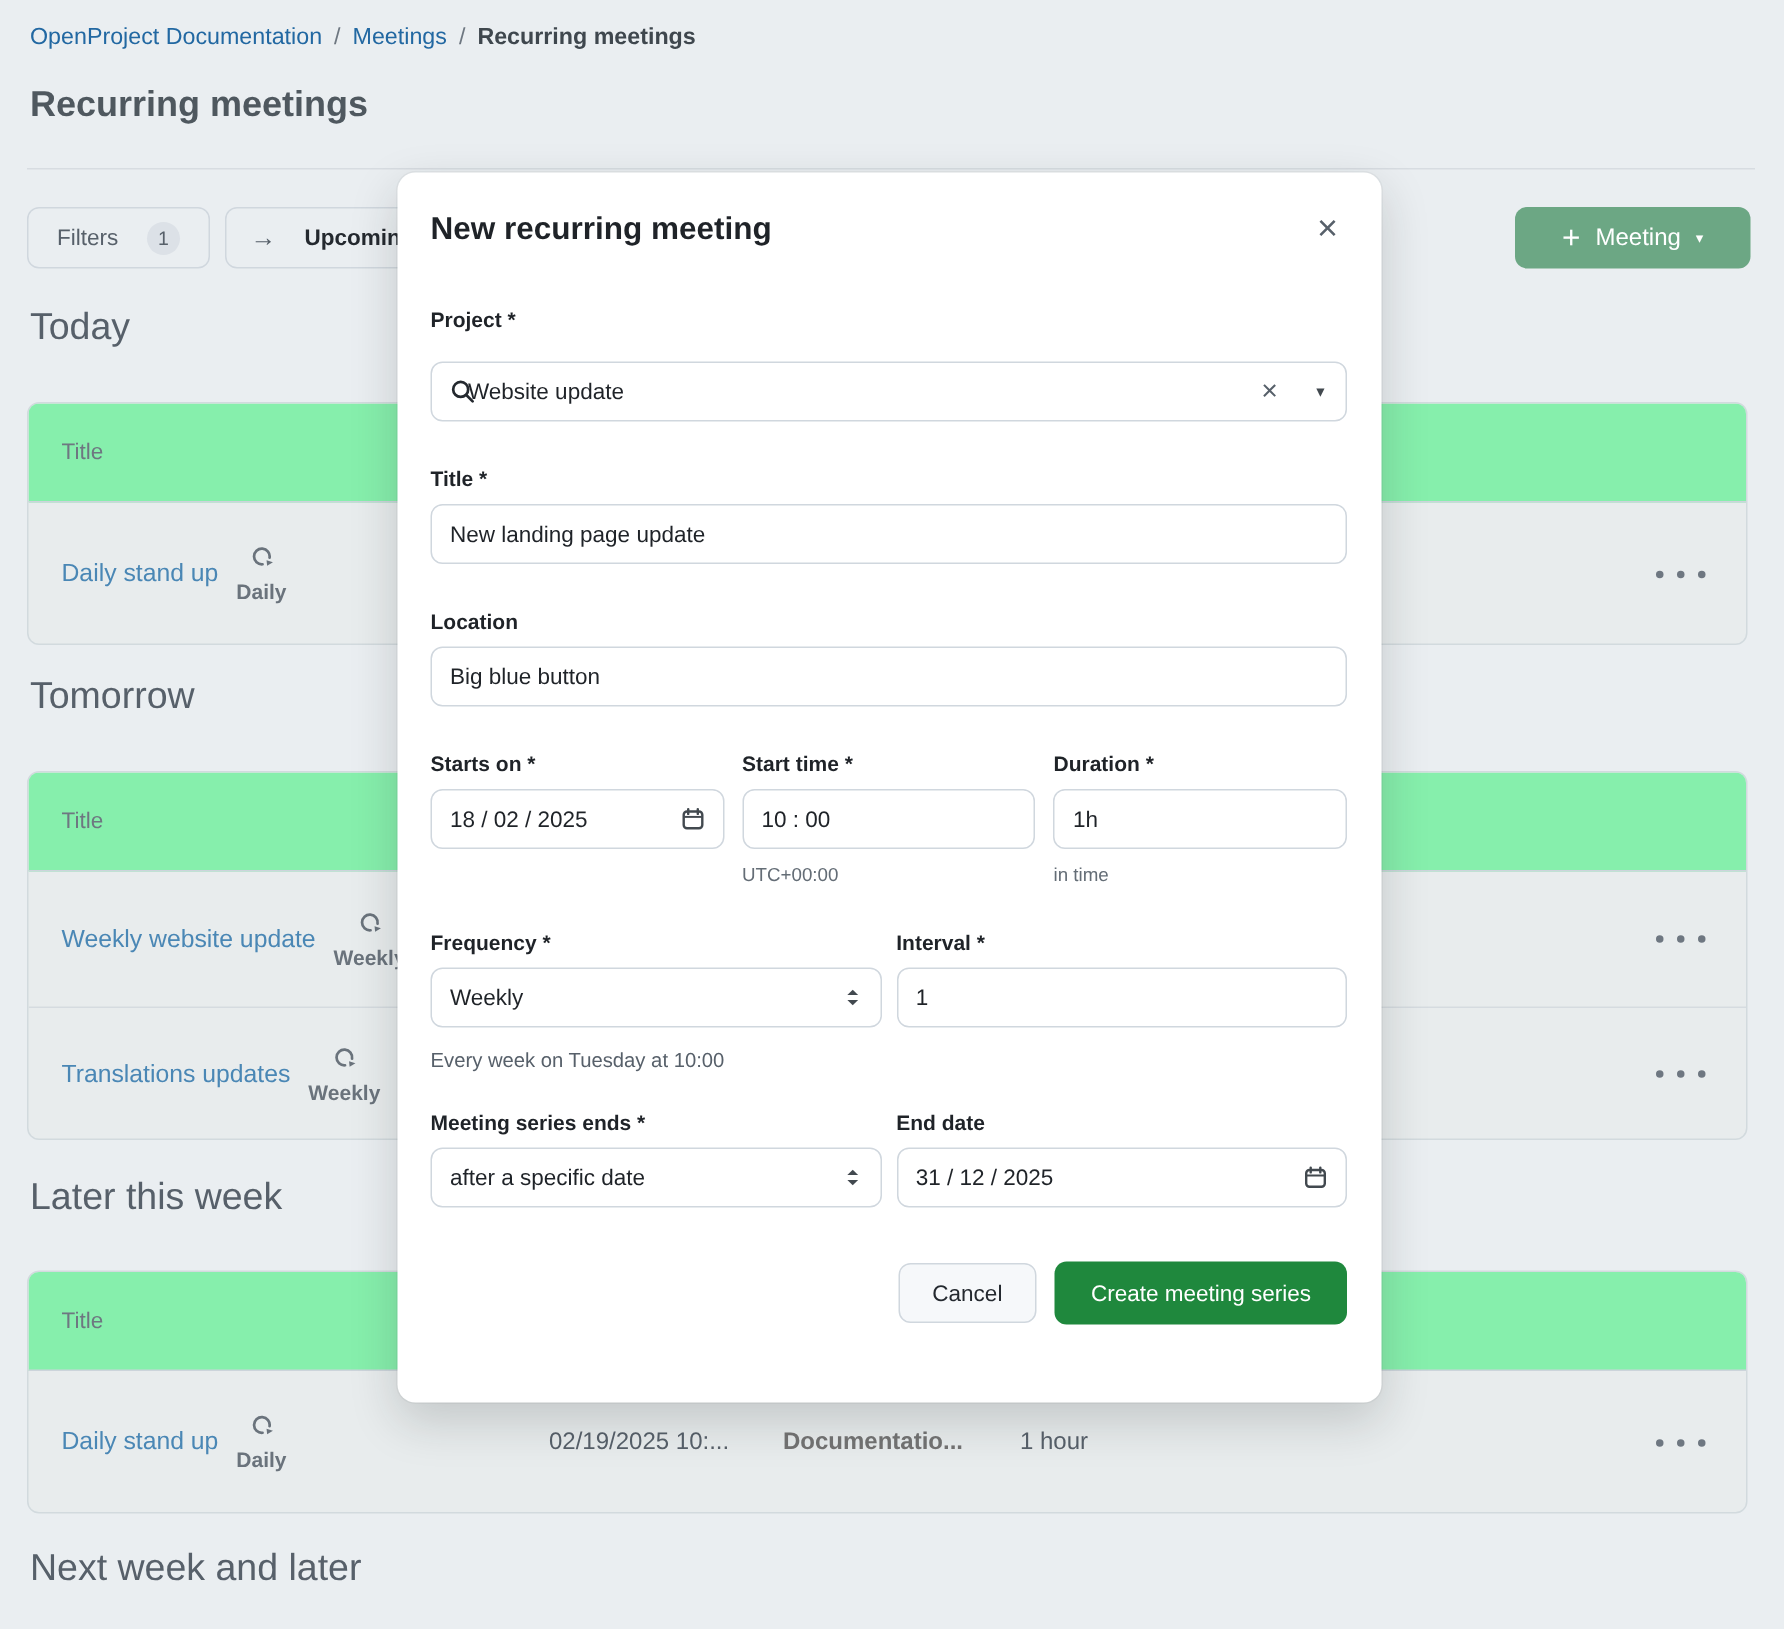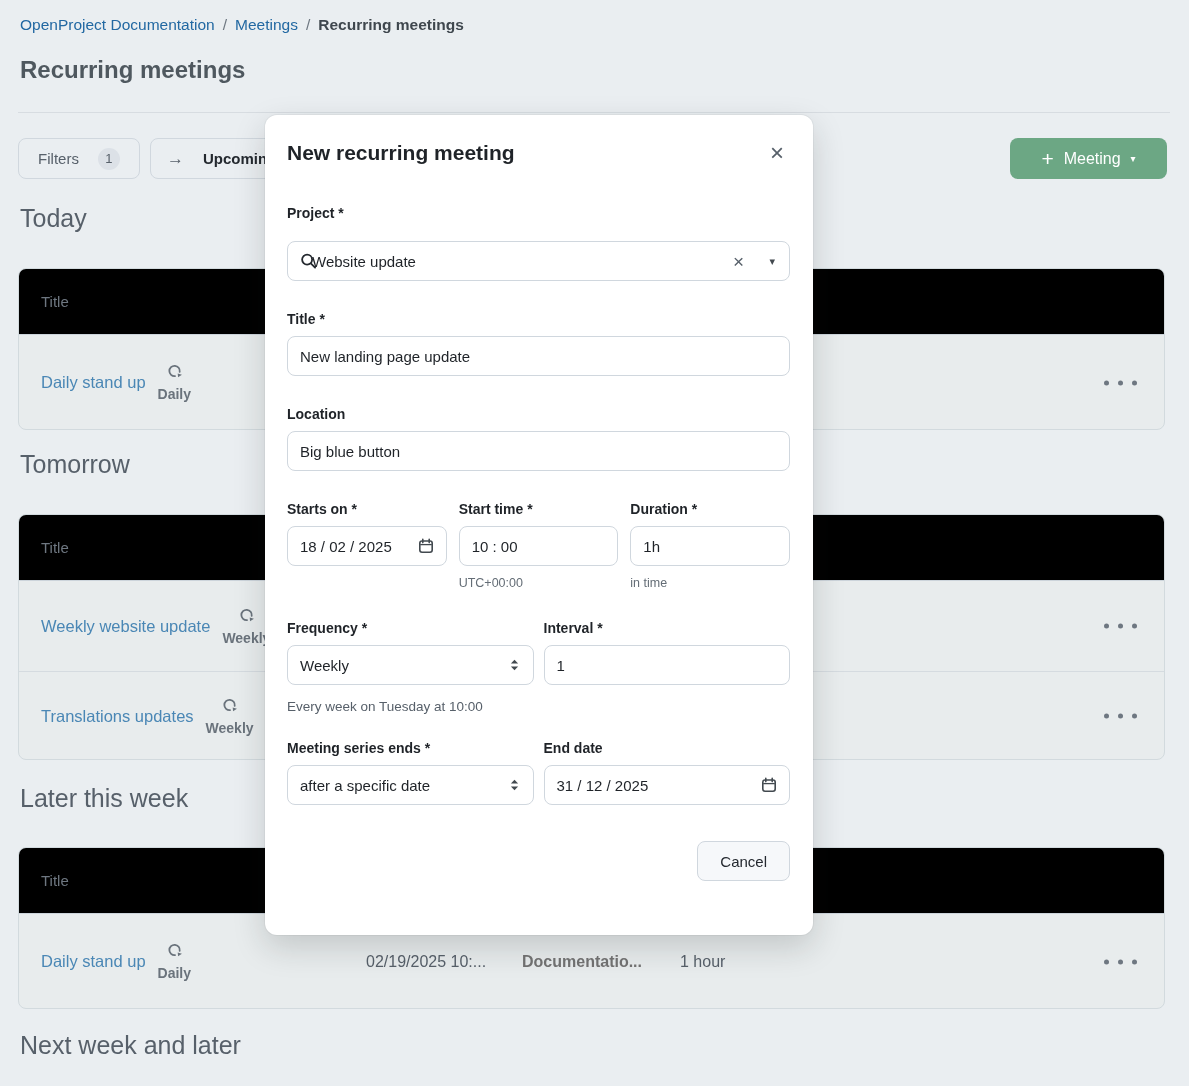--- a/index.html
+++ b/index.html
@@ -27,35 +27,35 @@
   .count-badge { background:#dce1e7; color:#57606a; border-radius:50%; width:22px; height:22px;
     display:flex; align-items:center; justify-content:center; font-size:13px; }
   #upcoming-btn { left:150px; width:175px; color:#24292f; font-weight:700; justify-content:flex-start; padding:0 16px; }
   #upcoming-btn .arr { font-weight:400; color:#57606a; font-size:17px; }
   #meeting-btn { left:1010px; width:157px; background:#6ca784; border:none; color:#fff; font-size:16px; gap:10px; }
   #meeting-btn .plus { font-size:21px; font-weight:400; line-height:1; }
   #meeting-btn .caret { font-size:10px; }
 
   .section-heading { position:absolute; left:20px; font-size:25px; font-weight:400; color:#57606a; }
   .table { position:absolute; left:18px; width:1147px; background:#e8eced; border:1px solid #d2dade; border-radius:8px; overflow:hidden; }
-  .thead { height:66px; background:#000000; border-bottom:1px solid #ccd4db; display:flex; align-items:center; padding:0 22px; color:#6e7781; font-size:15px; }
+  .thead { height:66px; background:#86efac; border-bottom:1px solid #ccd4db; display:flex; align-items:center; padding:0 22px; color:#6e7781; font-size:15px; }
   .trow { position:relative; display:flex; align-items:center; padding:0 22px; }
   .trow + .trow { border-top:1px solid #d5dbe0; }
   .row-title { color:#4a87b5; font-size:16.5px; text-decoration:none; cursor:pointer; }
   .rec { display:flex; align-items:center; gap:6px; color:#6a737c; font-weight:700; font-size:14px; margin-left:12px;flex-direction:column; }
   .rec svg { display:block; }
   .c-start { position:absolute; left:347px; color:#57606a; font-size:16px; white-space:nowrap; }
   .c-project { position:absolute; left:503px; color:#737373; font-size:16px; white-space:nowrap; cursor:pointer; text-decoration:none;font-weight:bold; }
   .c-duration { position:absolute; left:661px; color:#57606a; font-size:16px; white-space:nowrap; }
   .row-menu { position:absolute; right:25px; top:50%; transform:translateY(-50%); display:flex; gap:9px; cursor:pointer; padding:6px 2px; background:none; border:none; }
   .row-menu i { width:5px; height:5px; border-radius:50%; background:#6e7781; display:block; }
 
   
   .modal {
-    position:absolute; left:265px; top:115px; width:548px; height:820px;
+    position:absolute; left:265px; top:115px; width:656px; height:820px;
     background:#fff; border-radius:12px; box-shadow:0 12px 32px rgba(27,31,36,.18), 0 0 0 1px rgba(27,31,36,.04);
     padding:26px 23px 24px 22px; z-index:10;
   }
   .m-header { display:flex; justify-content:space-between; align-items:flex-start; }
   .m-title { font-size:21px; font-weight:700; color:#1f2328; }
   .m-close { background:none; border:none; font-size:24px; line-height:20px; color:#57606a; cursor:pointer; padding:2px 6px; font-family:inherit; }
   .group { margin-top:30px; }
   .group.first { margin-top:40px; }
   .f-label { display:block; font-size:14px; font-weight:700; color:#1f2328; margin-bottom:9px; }
   .control {
@@ -300,14 +300,15 @@
               <path d="M4.8 1.4v3.2M11.2 1.4v3.2" stroke="currentColor" stroke-width="1.6" stroke-linecap="round"></path>
               <path d="M2.2 6.6h11.6" stroke="currentColor" stroke-width="1.3"></path>
             </svg>
         </span>
       </div>
     </div>
   </div>
 
   <div class="m-footer">
     <button class="btn-cancel">Cancel</button>
+    <button class="btn-submit">Create meeting series</button>
   </div>
 </div>
 
 </body></html>

